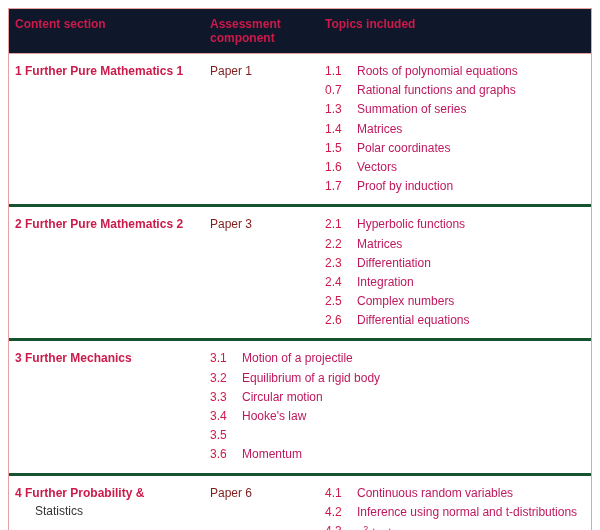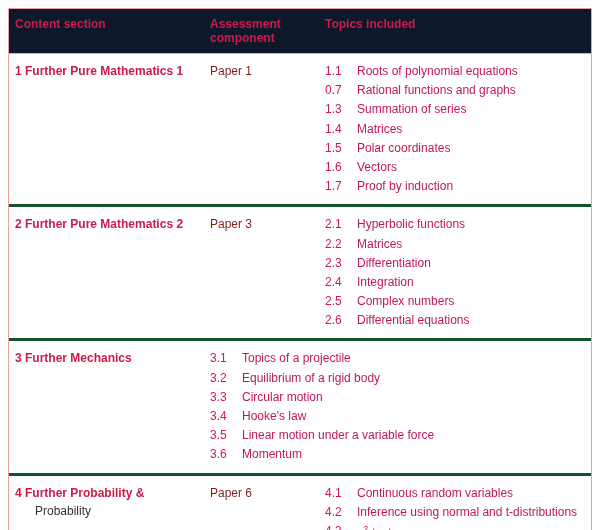--- a/index.html
+++ b/index.html
@@ -146,46 +146,45 @@
             <span class="topic-num">2.6</span>
             <span class="topic-text">Differential equations</span>
           </div>
         </div>
       </div>
       <div class="data-row">
         <div class="col-content"><span class="section-name">3  </span><span class="section-name">Further Mechanics</span></div>
         <div class="col-topics">
           <div class="topic-item">
             <span class="topic-num">3.1</span>
-            <span class="topic-text">Topics of a projectile</span>
+            <span class="topic-text">Motion of a projectile</span>
           </div>
           <div class="topic-item">
             <span class="topic-num">3.2</span>
             <span class="topic-text">Equilibrium of a rigid body</span>
           </div>
           <div class="topic-item">
             <span class="topic-num">3.3</span>
             <span class="topic-text">Circular motion</span>
           </div>
           <div class="topic-item">
             <span class="topic-num">3.4</span>
             <span class="topic-text">Hooke's law</span>
           </div>
           <div class="topic-item">
             <span class="topic-num">3.5</span>
-            <span class="topic-text">Linear motion under a variable force</span>
           </div>
           <div class="topic-item">
             <span class="topic-num">3.6</span>
             <span class="topic-text">Momentum</span>
           </div>
         </div>
       </div>
       <div class="data-row">
-        <div class="col-content"><span class="section-name">4  </span><span class="section-name">Further Probability &amp;</span><br><span class="section-sub" style="padding-left: 20px;">Probability</span></div>
+        <div class="col-content"><span class="section-name">4  </span><span class="section-name">Further Probability &amp;</span><br><span class="section-sub" style="padding-left: 20px;">Statistics</span></div>
         <div class="col-assessment"><span class="paper-label">Paper 6</span></div>
         <div class="col-topics">
           <div class="topic-item">
             <span class="topic-num">4.1</span>
             <span class="topic-text">Continuous random variables</span>
           </div>
           <div class="topic-item">
             <span class="topic-num">4.2</span>
             <span class="topic-text">Inference using normal and t-distributions</span>
           </div>

